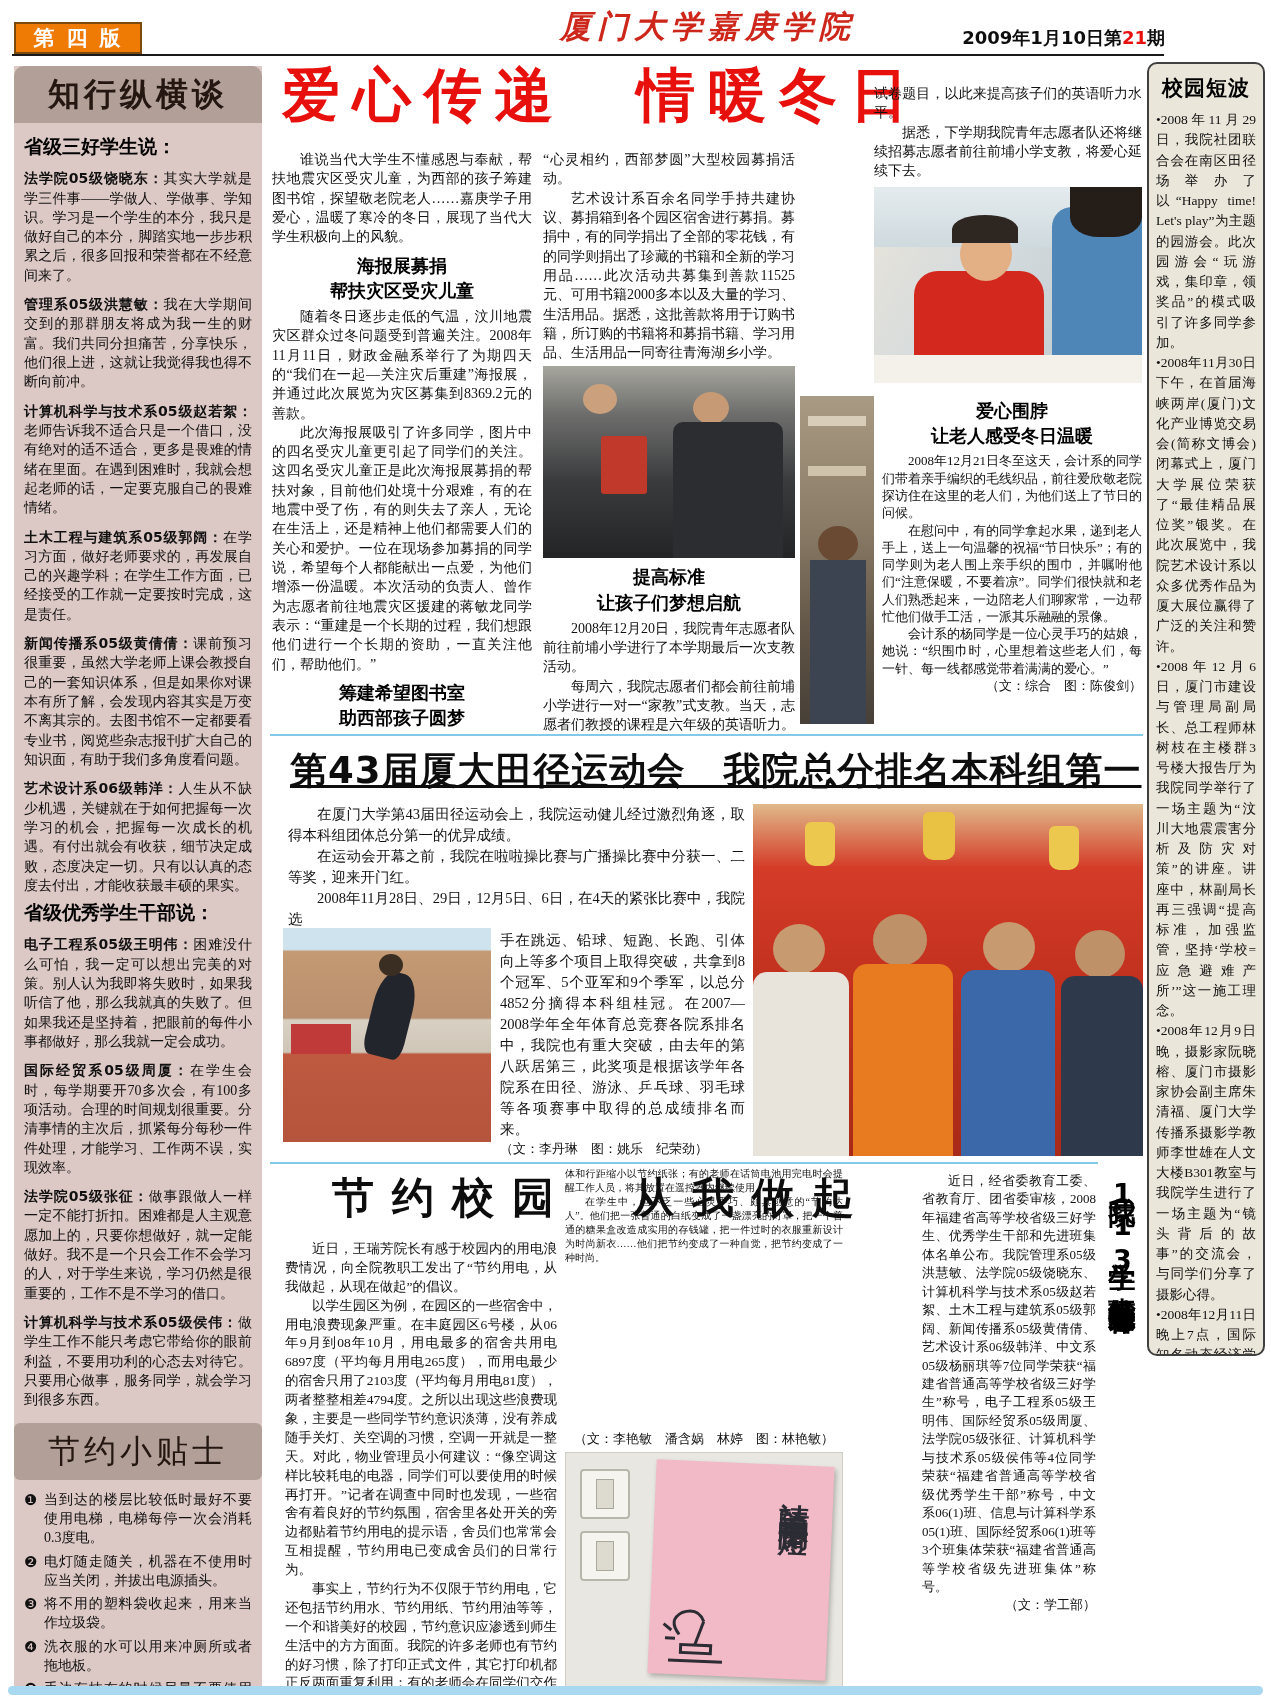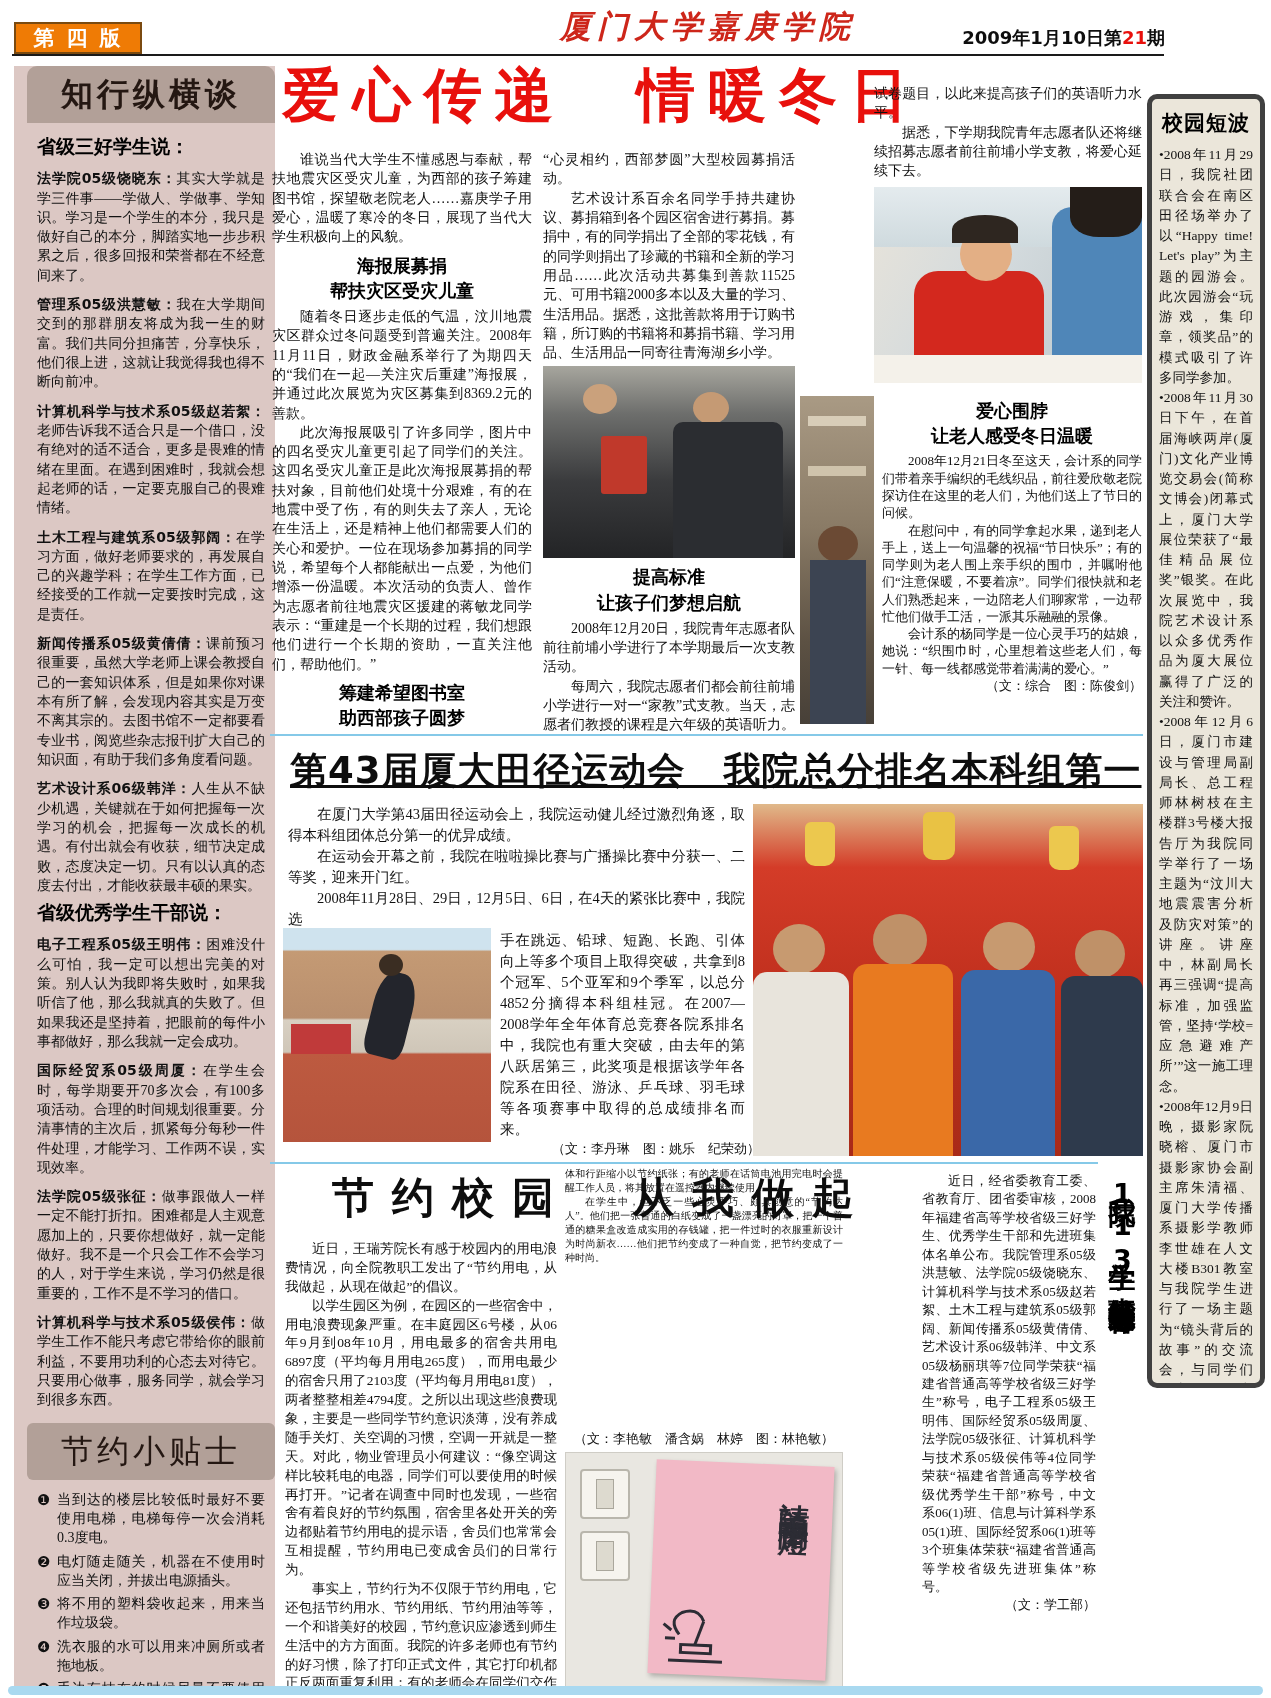--- a/index.html
+++ b/index.html
@@ -12,35 +12,35 @@
   
   .edition-badge{left:14px;top:22px;width:128px;height:32px;background:#ef7b05;border:2px solid #7a4a10;
     color:#fff;font-family:"DejaVu Sans",sans-serif;font-weight:bold;font-size:21px;letter-spacing:12px;
     display:flex;align-items:center;justify-content:center;padding-left:10px;box-sizing:border-box;}
   .masthead{left:560px;top:6px;color:#cd261a;font-family:"DejaVu Sans",sans-serif;font-weight:bold;
     font-size:31px;letter-spacing:6px;font-style:italic;}
   .dateline{top:26px;right:106px;font-family:"DejaVu Sans",sans-serif;font-weight:bold;font-size:18px;color:#0e0e0e;}
   .dateline .issue-red{color:#e8100c;}
   .header-rule{left:12px;top:54px;width:1152px;height:2px;background:#1a1a1a;}
   
-  .sidebar{left:14px;top:66px;width:248px;height:1624px;background:#dcc8c4;overflow:hidden;padding-left:13px;}
+  .sidebar{left:14px;top:66px;width:248px;height:1624px;background:#dcc8c4;overflow:hidden;}
   .side-hd{background:#b2a098;color:#241712;font-family:"DejaVu Sans",sans-serif;font-weight:900;
     text-align:center;font-size:32px;letter-spacing:4px;padding:7px 0 6px 0;border-radius:10px 10px 0 0;}
   .side-hd2{background:#b2a098;color:#241712;font-family:"DejaVu Sans",sans-serif;font-weight:400;
     text-align:center;font-size:32px;letter-spacing:4px;padding:7px 0 6px 0;border-radius:6px;margin:8px 0 4px 0;}
   .side-body{padding:6px 10px 4px 10px;font-size:14px;line-height:1.38;text-align:justify;}
   .group-title{font-family:"DejaVu Sans",sans-serif;font-weight:900;font-size:19px;margin:4px 0 2px 0;color:#000;}
   .entry{margin:10px 0 1px 0;}
   .entry b{font-family:"DejaVu Sans",sans-serif;font-size:14px;}
   .tip{display:flex;margin:0 0 4px 0;}
   .tip .tipnum{flex:0 0 20px;font-family:"DejaVu Sans",sans-serif;font-size:15px;}
   .tip .tiptext{flex:1;}
   
-  .briefs{left:1147px;top:62px;width:118px;height:1294px;background:#ebe6da;border:5px solid #404040;
-    border-radius:10px;box-sizing:border-box;padding:10px 7px;overflow:hidden;margin-top:32px;}
+  .briefs{left:1147px;top:62px;width:118px;height:1294px;background:#ebe6da;border:2px solid #404040;
+    border-radius:10px;box-sizing:border-box;padding:10px 7px;overflow:hidden;}
   .briefs-title{font-family:"DejaVu Sans",sans-serif;font-weight:900;font-size:21px;text-align:center;
     letter-spacing:1px;margin-bottom:8px;color:#000;}
   .brief{font-size:13.5px;line-height:1.5;text-align:justify;margin:0;}
   
   .colbox{position:absolute;overflow:hidden;font-size:14px;line-height:1.38;text-align:justify;}
   .colbox p{margin:0;text-indent:2em;}
   .colbox p.ni{text-indent:0;}
   .subhd{font-family:"DejaVu Sans",sans-serif;font-weight:900;font-size:18px;line-height:1.4;
     text-align:center;text-indent:0 !important;margin:6px 0 4px 0;color:#000;}
   .credit{font-size:13px;text-indent:0 !important;text-align:right;font-family:"DejaVu Sans",sans-serif;}
@@ -203,21 +203,21 @@
 
 <div class="photo ph-jump abs" style="left:283px;top:928px;width:208px;height:214px;">
   <div class="ph" style="left:88px;top:44px;width:40px;height:86px;background:#23252c;border-radius:40% 40% 20% 20%;transform:rotate(14deg);"></div>
   <div class="ph" style="left:96px;top:26px;width:24px;height:22px;background:#3a2d22;border-radius:50%;"></div>
   <div class="ph" style="left:8px;top:96px;width:60px;height:30px;background:#c03a3a;"></div>
 </div>
 
 <div class="colbox" style="left:500px;top:930px;width:245px;height:206px;font-size:14.5px;line-height:1.45;">
   <p class="ni">手在跳远、铅球、短跑、长跑、引体向上等多个项目上取得突破，共拿到8个冠军、5个亚军和9个季军，以总分4852分摘得本科组桂冠。在2007—2008学年全年体育总竞赛各院系排名中，我院也有重大突破，由去年的第八跃居第三，此奖项是根据该学年各院系在田径、游泳、乒乓球、羽毛球等各项赛事中取得的总成绩排名而来。</p>
 </div>
-<div class="colbox credit" style="left:500px;top:1140px;width:260px;height:20px;text-align:right;">（文：李丹琳　图：姚乐　纪荣劲）</div>
+<div class="colbox credit" style="left:500px;top:1140px;width:260px;height:20px;text-align:left;">（文：李丹琳　图：姚乐　纪荣劲）</div>
 
 <div class="abs divider" style="left:270px;top:1162px;width:828px;"></div>
 <h2 class="abs hl-save" style="margin:0;">节约校园　从我做起</h2>
 
 <div class="colbox" style="left:285px;top:1240px;width:272px;height:450px;font-size:13.5px;line-height:1.4;">
   <p>近日，王瑞芳院长有感于校园内的用电浪费情况，向全院教职工发出了“节约用电，从我做起，从现在做起”的倡议。</p>
   <p>以学生园区为例，在园区的一些宿舍中，用电浪费现象严重。在丰庭园区6号楼，从06年9月到08年10月，用电最多的宿舍共用电6897度（平均每月用电265度），而用电最少的宿舍只用了2103度（平均每月用电81度），两者整整相差4794度。之所以出现这些浪费现象，主要是一些同学节约意识淡薄，没有养成随手关灯、关空调的习惯，空调一开就是一整天。对此，物业管理员小何建议：“像空调这样比较耗电的电器，同学们可以要使用的时候再打开。”记者在调查中同时也发现，一些宿舍有着良好的节约氛围，宿舍里各处开关的旁边都贴着节约用电的提示语，舍员们也常常会互相提醒，节约用电已变成舍员们的日常行为。</p>
   <p>事实上，节约行为不仅限于节约用电，它还包括节约用水、节约用纸、节约用油等等，一个和谐美好的校园，节约意识应渗透到师生生活中的方方面面。我院的许多老师也有节约的好习惯，除了打印正式文件，其它打印机都正反两面重复利用；有的老师会在同学们交作业时提醒大家把字</p>
 </div>
 

